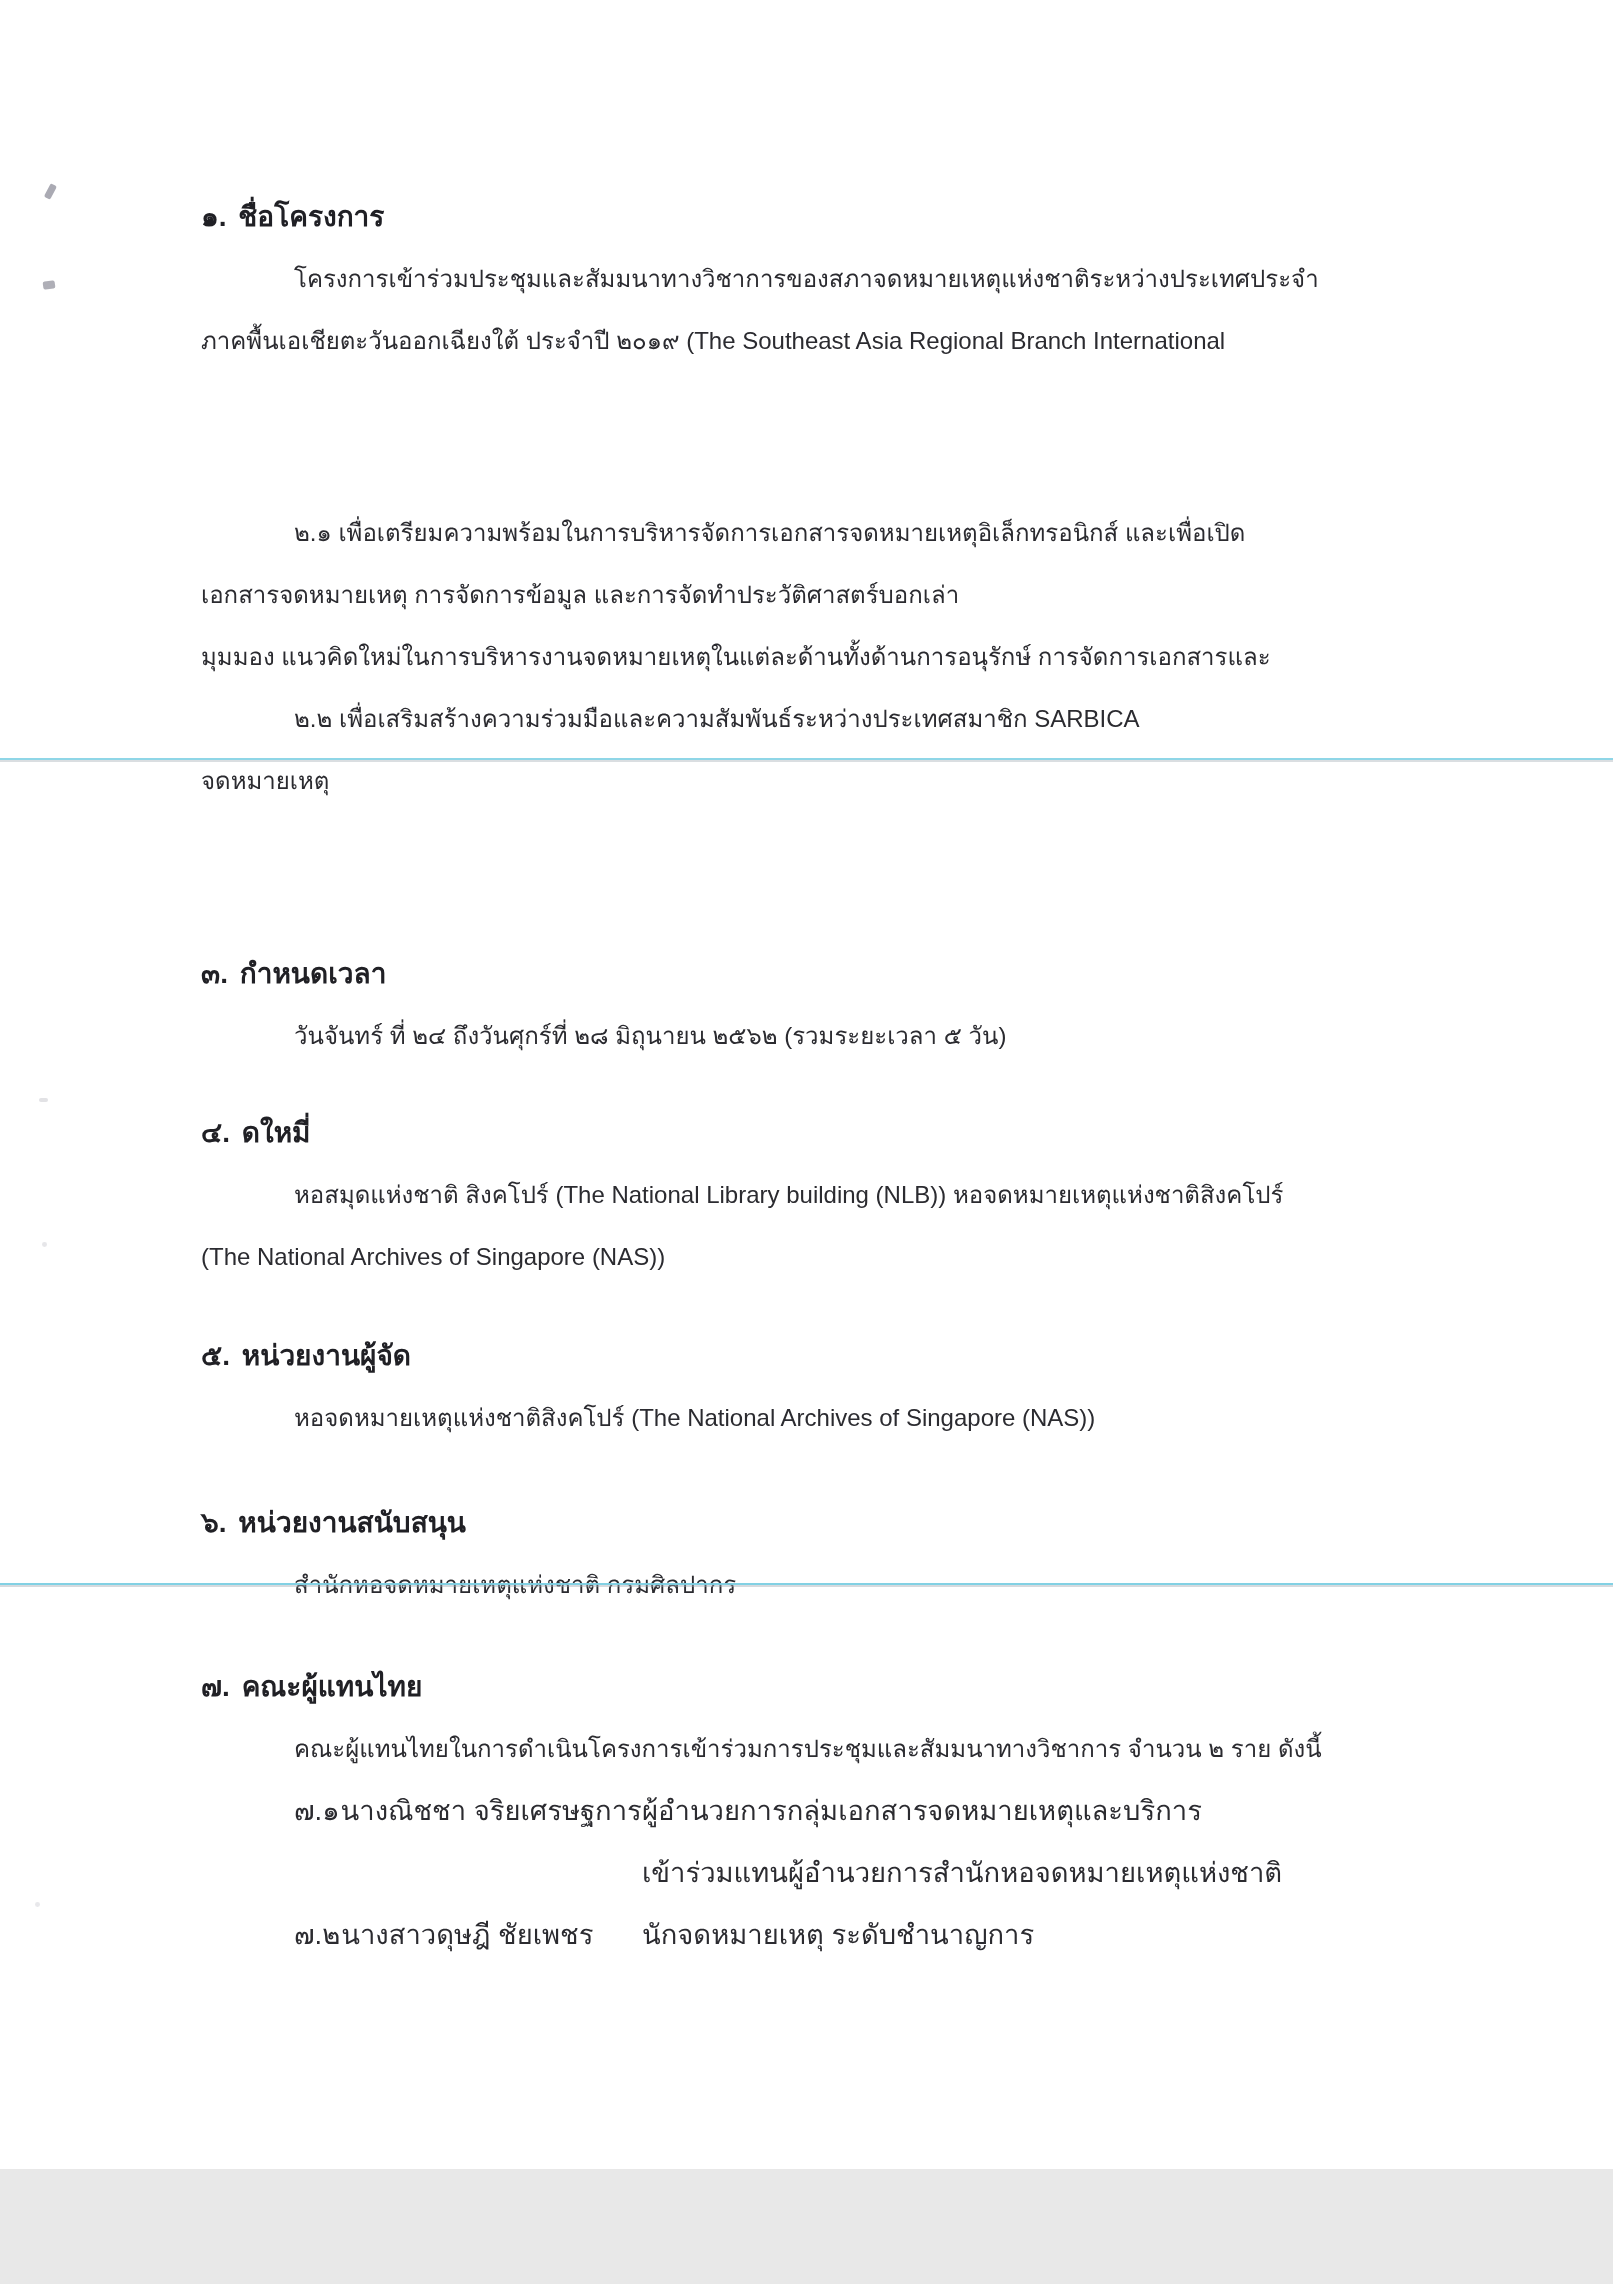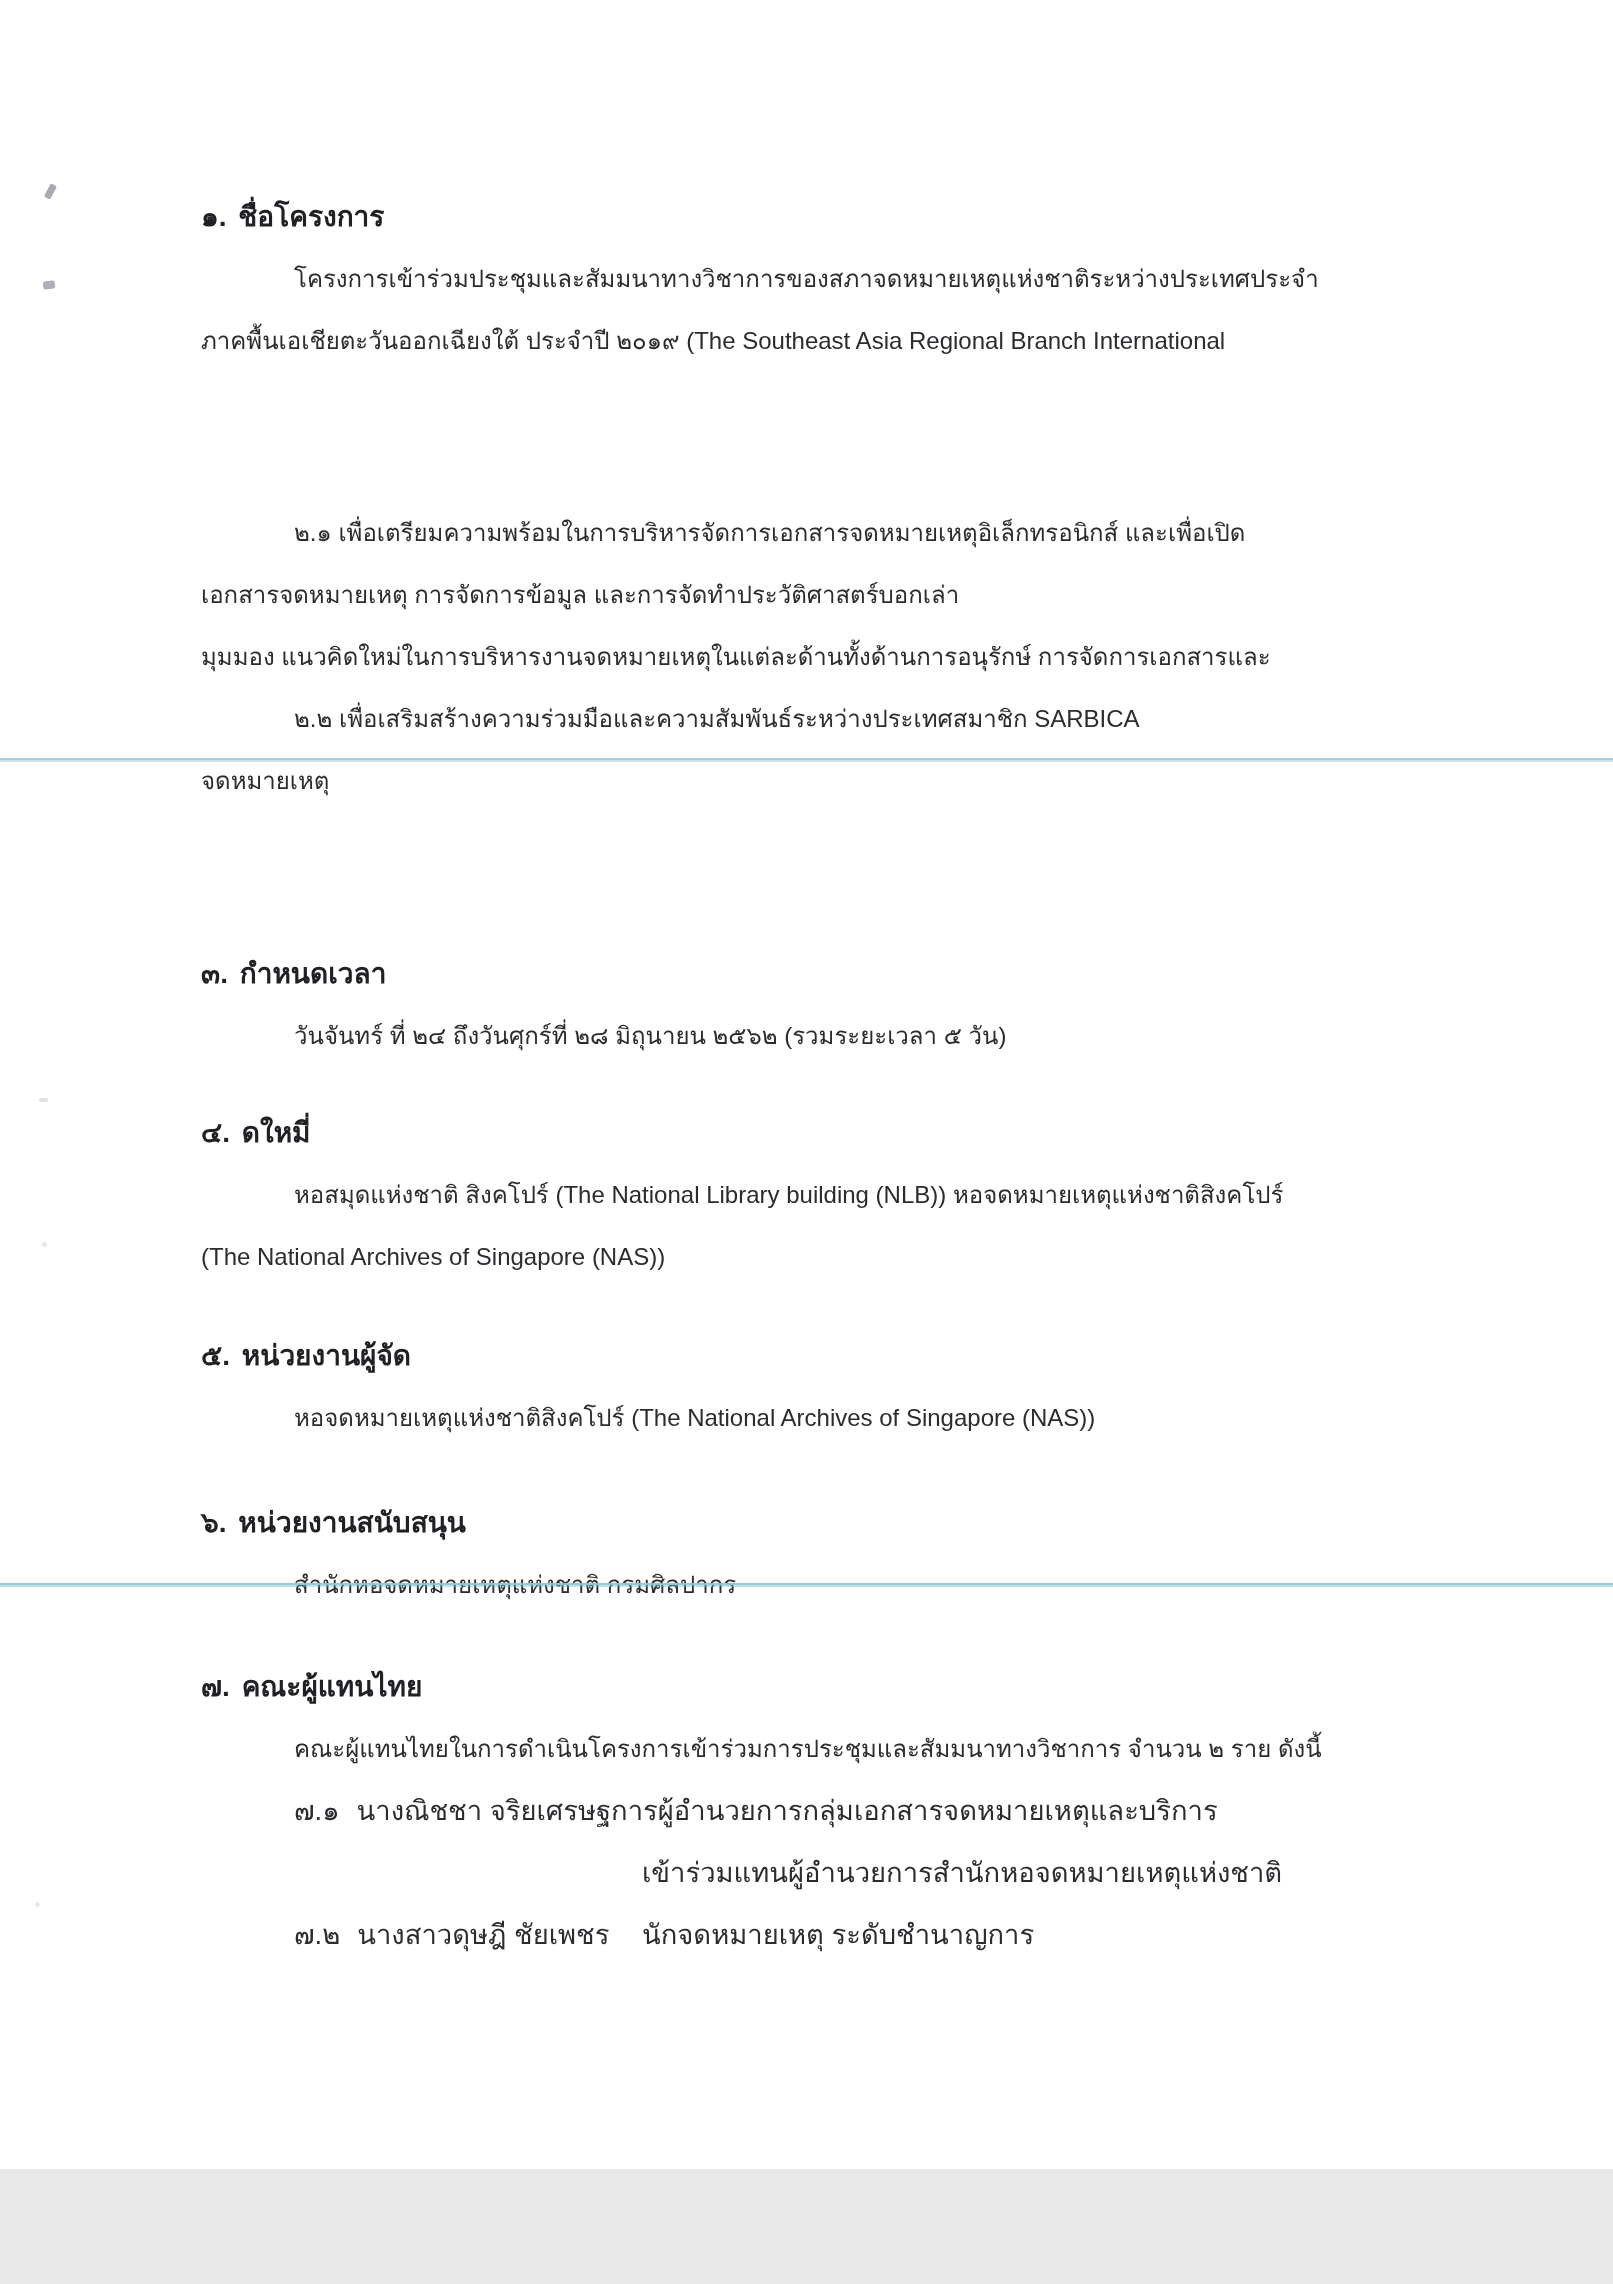--- a/index.html
+++ b/index.html
@@ -33,21 +33,21 @@
   }
   .indent { padding-left: 93px; }
   .delegate-row {
     display: flex;
     padding-left: 93px;
     font-size: 27.4px;
     line-height: 62px;
     white-space: nowrap;
   }
   .delegate-left { min-width: 348px; }
-  .delegate-left .dnum { margin-right: 17px; }
+  .delegate-left .dnum { margin-right: 1px; }
   .delegate-role { }
   
   .scan-line {
     position: absolute;
     left: 0;
     right: 0;
     height: 2px;
     background: #7ccfe3;
     box-shadow: 0 2px 0 rgba(160,168,178,0.45);
     pointer-events: none;

